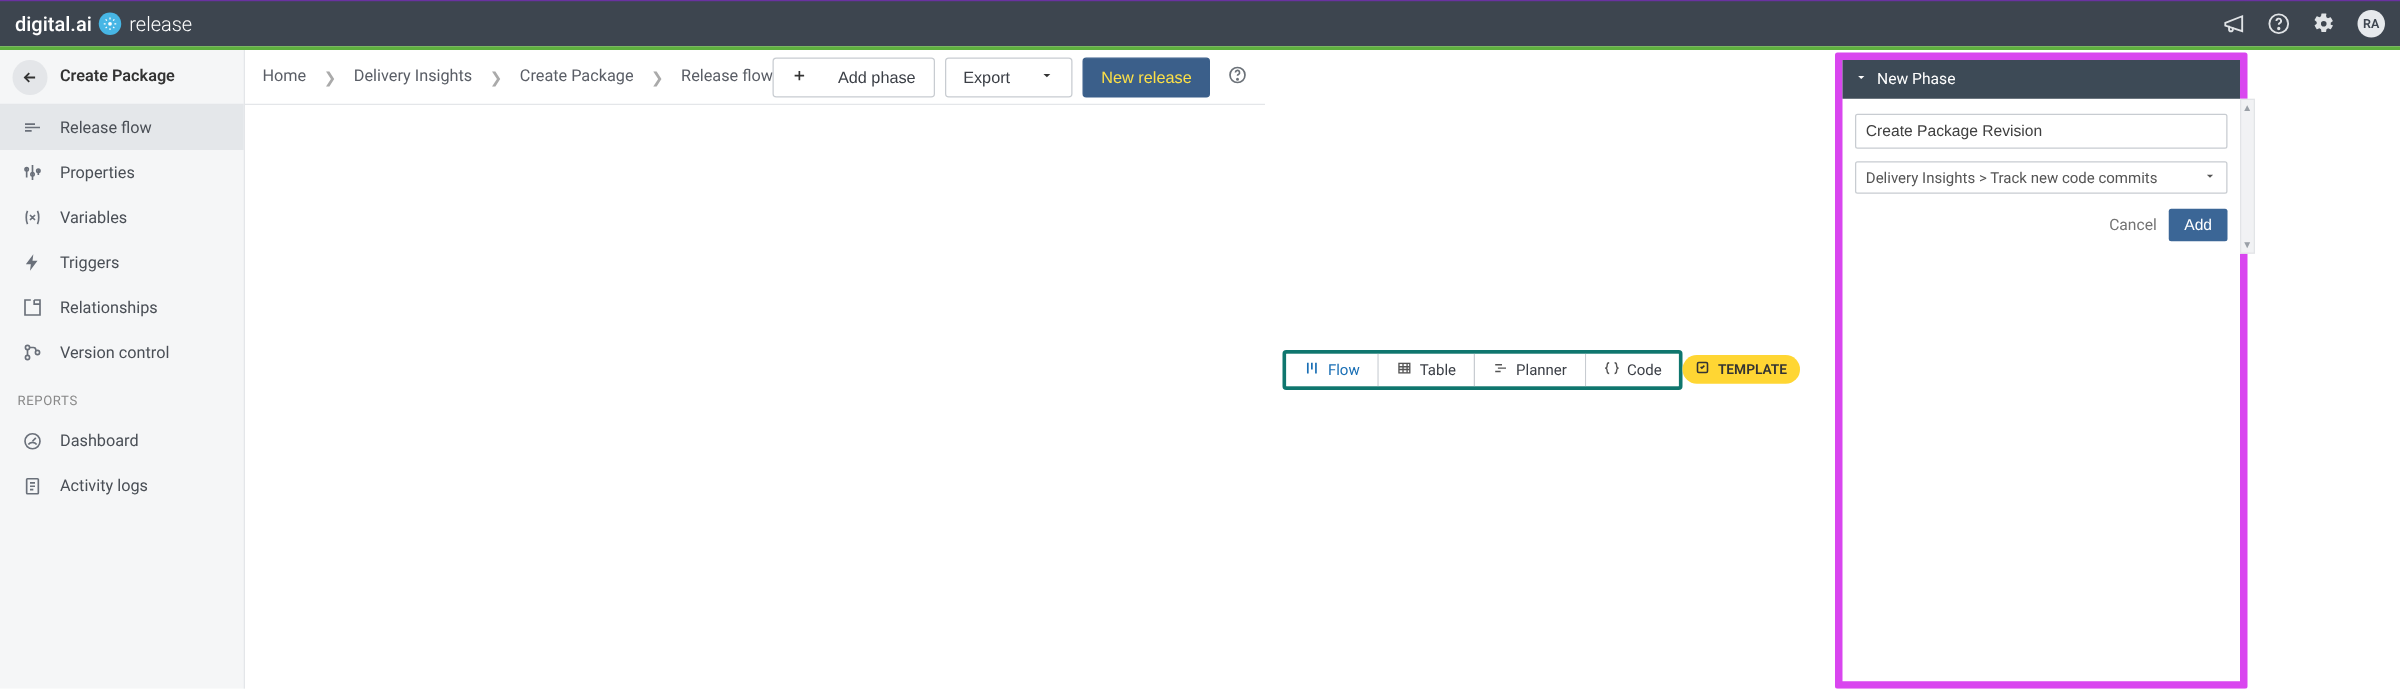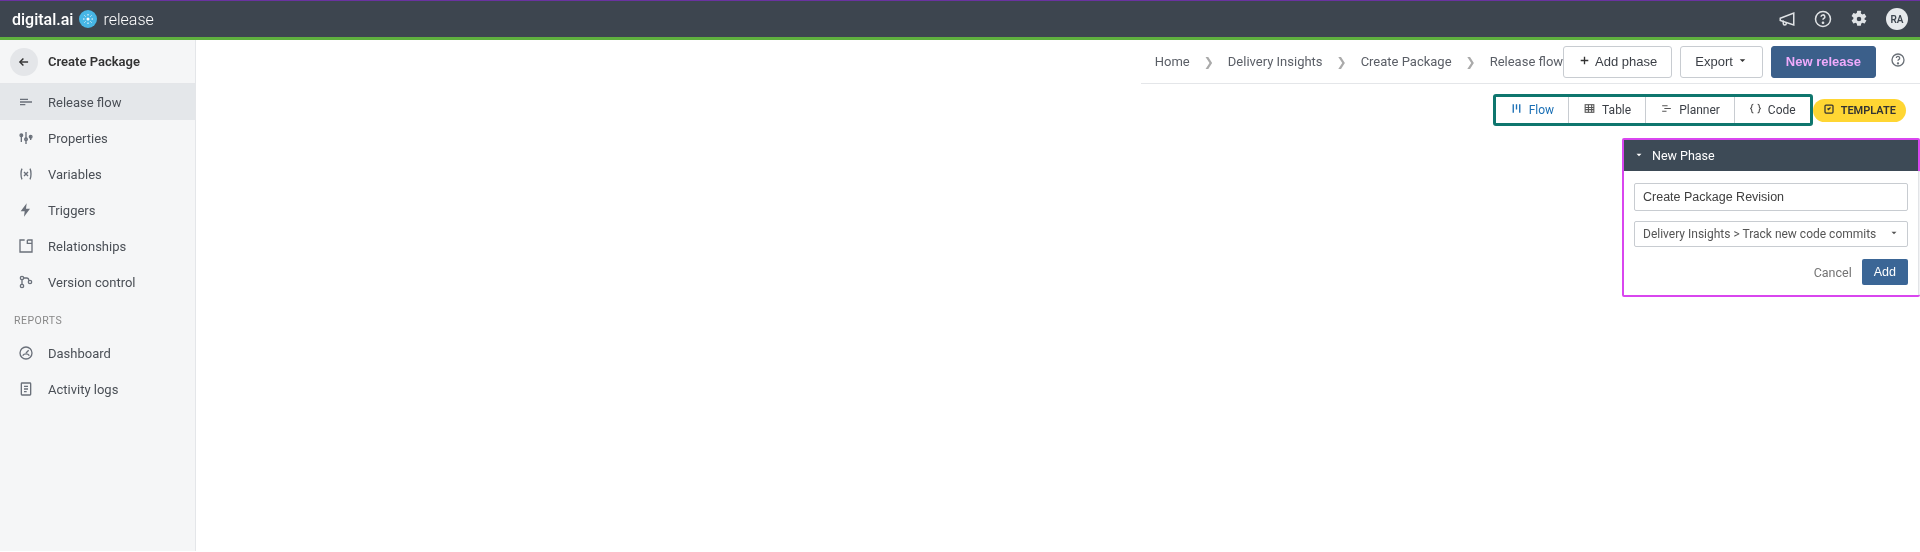--- a/index.html
+++ b/index.html
@@ -87,42 +87,42 @@
       color: #4a4f56; cursor: pointer;
     }
     .sidebar-item.active { background: #e4e7ea; }
     .sidebar-section {
       padding: 14px 14px 8px;
       color: #888; font-size: 10.5px; letter-spacing: 0.5px;
     }
     .si-icon { width: 16px; height: 16px; color: #6a707a; flex-shrink: 0; }
     .main {
       flex: 1;
-      display: flex; flex-direction: column; align-items: flex-end;
+      display: flex; flex-direction: row;
     }
     .header-row {
       display: flex; align-items: center; justify-content: space-between;
       height: 44px; padding: 0 14px;
       border-bottom: 1px solid #e4e6e9;
     }
     .breadcrumb {
       display: flex; align-items: center; gap: 14px;
       color: #5a5e66; font-size: 13px;
     }
     .breadcrumb a { color: #5a5e66; cursor: pointer; }
     .breadcrumb .sep { color: #aaa; font-size: 12px;}
     .header-actions { display: flex; align-items: center; gap: 8px; }
     .btn {
       border: 1px solid #c8ccd1; background: #fff; border-radius: 3px;
       padding: 6px 14px; font-size: 13px; color: #3b3f46;
-      display: flex; align-items: center; gap: 4px; cursor: pointer;
+      display: flex; align-items: center; gap: 24px; cursor: pointer;
       height: 32px;
     }
     .btn.primary {
-      background: #3b5f8a; color: #f0abfc; border-color: #3b5f8a; font-weight: 700;
+      background: #3b5f8a; color: #fde047; border-color: #3b5f8a; font-weight: 400;
     }
     .help-circle { color: #6b7178; cursor: pointer; margin-left: 6px; }
     .toolbar-row {
       display: flex; align-items: center; justify-content: space-between;
       padding: 10px 14px;
     }
     .view-tabs {
       display: flex; border: 3px solid #0f766e; border-radius: 3px; overflow: hidden;
     }
     .view-tab {
@@ -133,22 +133,22 @@
     }
     .view-tab:last-child { border-right: none; }
     .view-tab.active { color: #1a6fb5; }
     .badge-template {
       background: #ffd633; color: #333; font-size: 11px;
       font-weight: 600; padding: 4px 10px; border-radius: 12px;
       display: flex; align-items: center; gap: 6px;
     }
     .phase-card {
       margin: 2px 0 0 14px;
-      width: 298px;
-      border: 2px solid #d946ef;
+      width: 330px;
+      border: 6px solid #d946ef;
       border-radius: 2px;
       background: #fff;
       position: relative;
     }
     .phase-header {
       background: #3d4a56; color: #fff;
       font-size: 12.5px; display: flex; align-items: center;
       gap: 8px; padding: 8px 10px;
     }
     .phase-body { padding: 12px 10px 10px; position: relative; }

